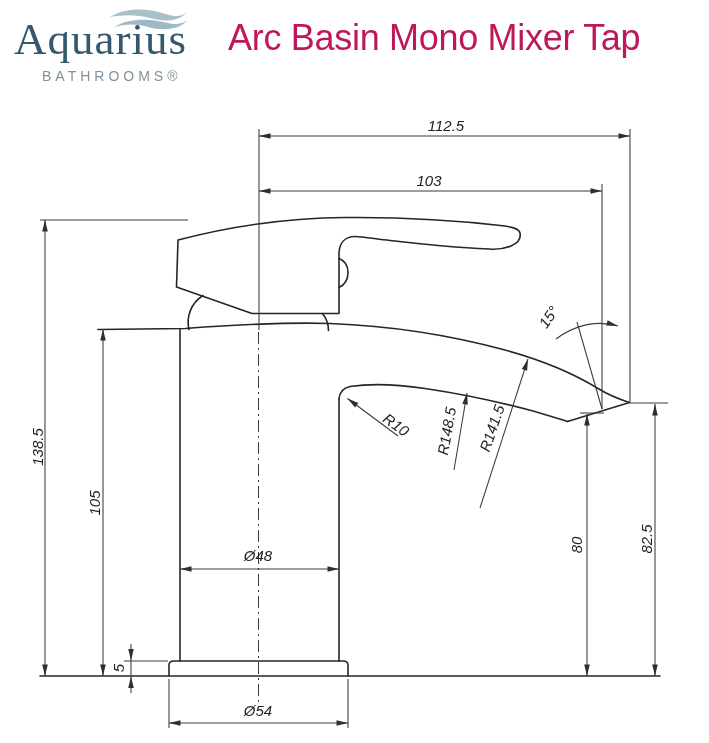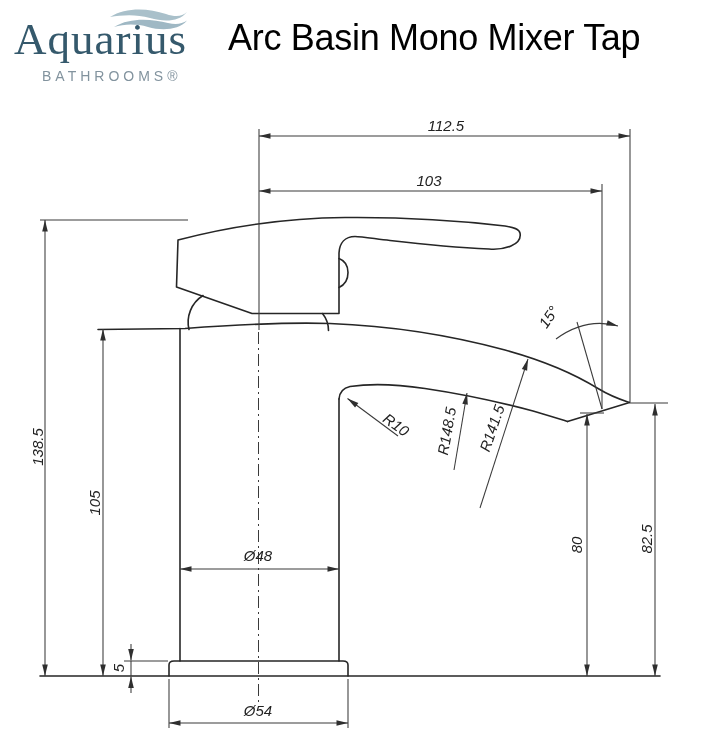--- a/index.html
+++ b/index.html
@@ -6,21 +6,21 @@
   #page{position:relative;width:709px;height:743px;background:#ffffff;overflow:hidden;
         font-family:"Liberation Sans",sans-serif;}
   
   #header{position:absolute;left:0;top:0;width:562px;height:100px;text-align:right;}
   .logo{position:absolute;left:10px;top:6px;width:210px;height:88px;}
   .brand{position:absolute;left:4px;top:11px;font-family:"Liberation Serif",serif;
          font-size:45px;color:#35596c;letter-spacing:1px;line-height:1;}
   .wave{position:absolute;left:98px;top:2px;width:82px;height:26px;}
   .sub{position:absolute;left:32px;top:62px;font-size:14px;color:#82939e;
        letter-spacing:4px;white-space:nowrap;}
-  .title{position:absolute;left:228px;top:17px;font-size:36px;color:#000000;
+  .title{position:absolute;left:228px;top:17px;font-size:36px;color:#be185d;
          letter-spacing:-0.3px;white-space:nowrap;}
   
   #draw{position:absolute;left:0;top:0;}
   .ol{stroke:#262626;stroke-width:1.6;fill:none;stroke-linejoin:round;stroke-linecap:round;}
   .dl{stroke:#3a3a3a;stroke-width:1.05;fill:none;}
   .cl{stroke:#3a3a3a;stroke-width:1;fill:none;stroke-dasharray:12 4 2 4;}
   .dt{font-family:"Liberation Sans",sans-serif;font-style:italic;font-size:15px;fill:#222222;}
   text.dt{text-anchor:middle;}
 </style>
 </head>

